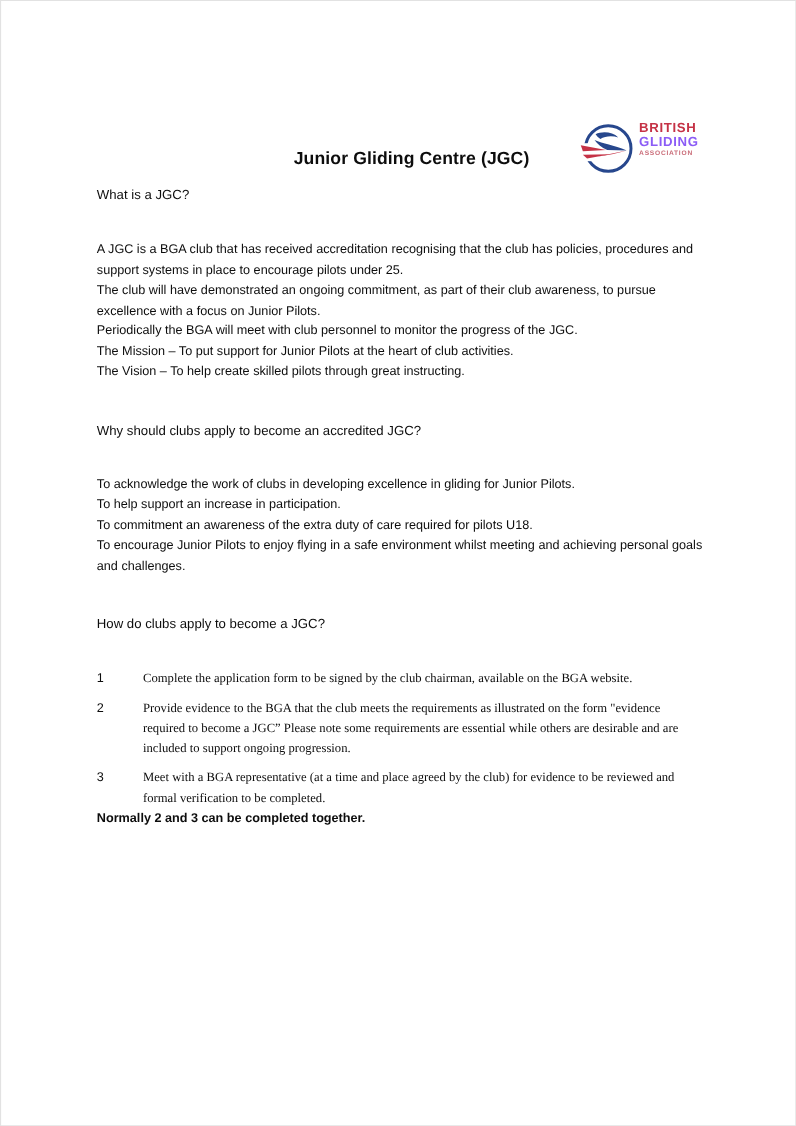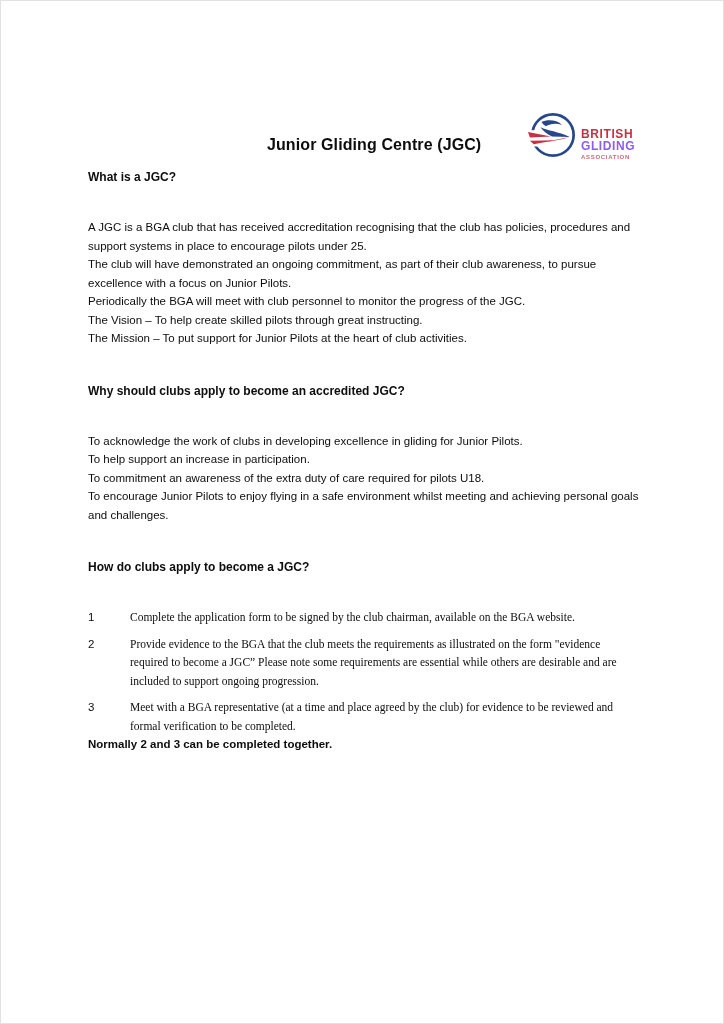--- a/index.html
+++ b/index.html
@@ -24,21 +24,21 @@
     font-weight: bold;
     letter-spacing: 0.1px;
     white-space: nowrap;
     margin-left: 48px;
   }
   .logo {
     position: absolute;
     left: 527px;
     top: 110px;
     display: flex;
-    align-items: flex-end;
+    align-items: flex-start;
   }
   .logo-mark { width: 50px; height: 50px; display: block; }
   .logo-text { margin-left: 4px; line-height: 1; }
   .logo-word {
     font-size: 12px;
     font-weight: bold;
     letter-spacing: 0.6px;
     line-height: 12.5px;
   }
   .logo-sub {
@@ -52,21 +52,21 @@
   .content {
     position: absolute;
     left: 88px;
     top: 0;
     width: 552px;
     font-size: 11.5px;
     line-height: 18.5px;
   }
   .content h2 {
     font-size: 12px;
-    font-weight: bold;
+    font-weight: normal;
     line-height: 18px;
     margin: 0;
   }
   .content p { margin: 0; }
   .content > * + * { margin-top: 8px; }
   .first-heading { margin-top: 168px !important; }
   .gap-before-lg { margin-top: 32px !important; }
   .gap-before-head { margin-top: 34px !important; }
 
   .num-item { display: flex; }
@@ -104,22 +104,22 @@
     </div>
   </div>
 
   <div class="content">
 
     <h2 class="first-heading">What is a JGC?</h2>
 
     <p class="gap-before-lg">A JGC is a BGA club that has received accreditation recognising that the club has policies, procedures and support systems in place to encourage pilots under 25.</p>
     <p>The club will have demonstrated an ongoing commitment, as part of their club awareness, to pursue excellence with a focus on Junior Pilots.</p>
     <p>Periodically the BGA will meet with club personnel to monitor the progress of the JGC.</p>
+    <p>The Mission – To put support for Junior Pilots at the heart of club activities.</p>
     <p>The Vision – To help create skilled pilots through great instructing.</p>
-    <p>The Mission – To put support for Junior Pilots at the heart of club activities.</p>
 
     <h2 class="gap-before-head">Why should clubs apply to become an accredited JGC?</h2>
 
     <p class="gap-before-lg">To acknowledge the work of clubs in developing excellence in gliding for Junior Pilots.</p>
     <p>To help support an increase in participation.</p>
     <p>To commitment an awareness of the extra duty of care required for pilots U18.</p>
     <p>To encourage Junior Pilots to enjoy flying in a safe environment whilst meeting and achieving personal goals and challenges.</p>
 
     <h2 class="gap-before-head">How do clubs apply to become a JGC?</h2>
 

